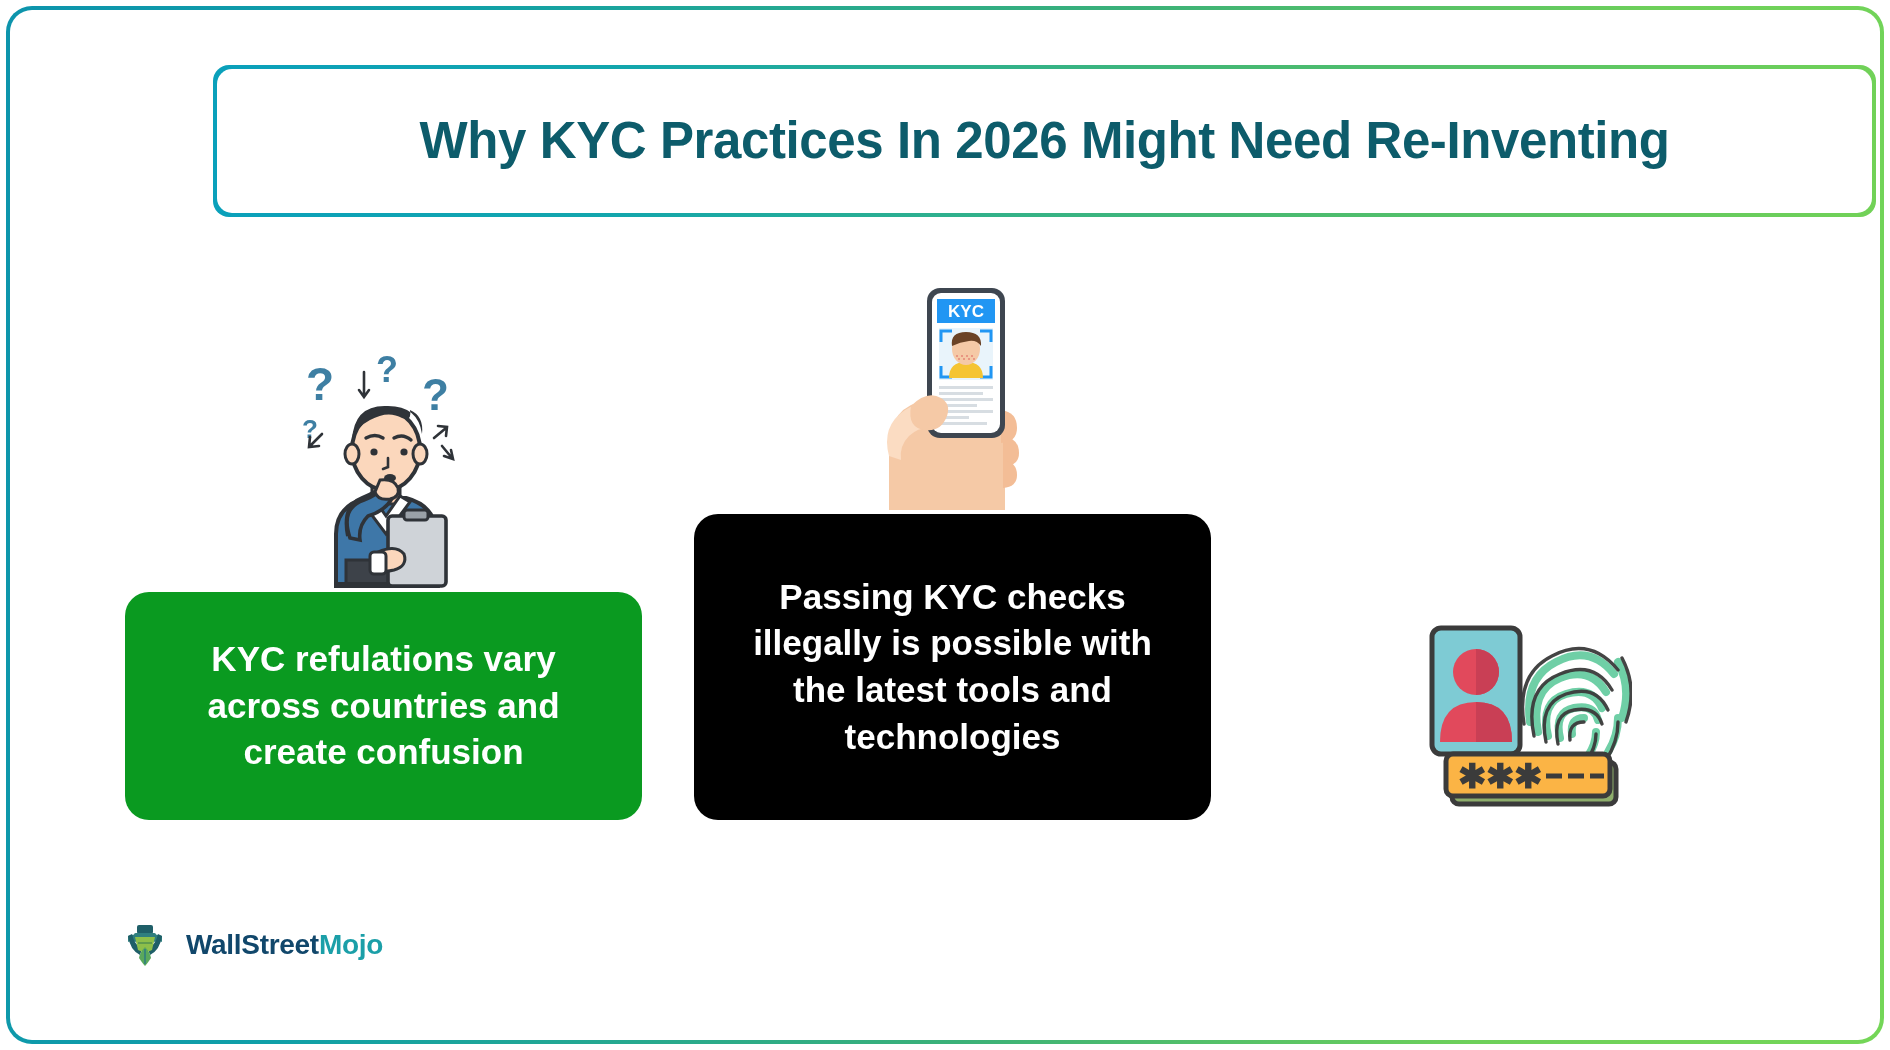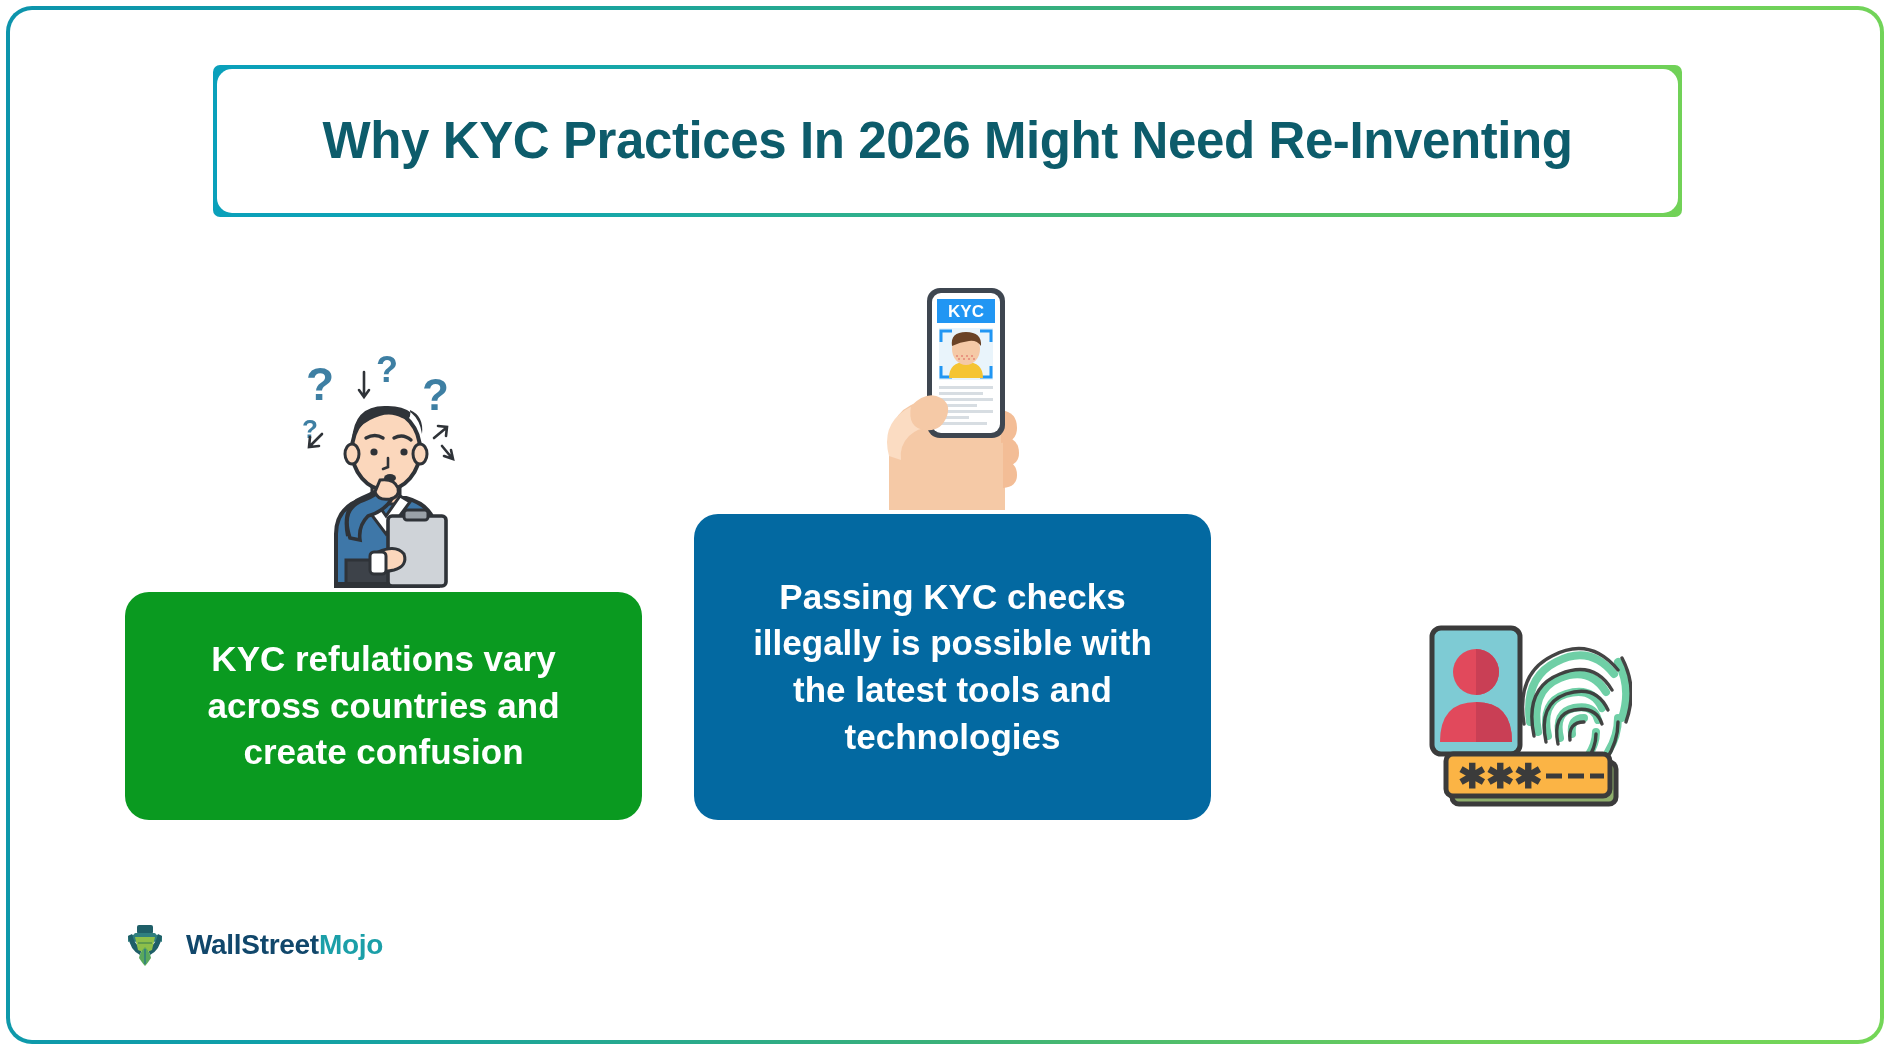--- a/index.html
+++ b/index.html
@@ -25,22 +25,22 @@
     width: 100%; height: 100%;
     background: #ffffff;
     border-radius: 22px;
     position: relative;
   }
 
   
   .title-box-wrap {
     position: absolute;
     left: 203px;  top: 55px;
-    width: 1469px; height: 152px;
-    border-radius: 7px;
+    width: 1663px; height: 152px;
+    border-radius: 16px;
     padding: 4px;
     background: linear-gradient(95deg, #0aa0bb 0%, #13a6ac 25%, #47b972 62%, #72d257 100%);
   }
   .title-box {
     width: 100%; height: 100%;
     background: #ffffff;
     border-radius: 15px;
     display: flex;
     align-items: center;
     justify-content: center;
@@ -87,21 +87,21 @@
     text-align: center;
     font-size: 35px;
     font-weight: 800;
     line-height: 1.33;
     display: flex;
     align-items: center;
     justify-content: center;
     padding: 26px 30px;
   }
   .card.green { background: #0a9a20; height: 228px; }
-  .card.teal  { background: #0369a1; height: 310px; }
+  .card.teal  { background: #000000; height: 310px; }
 
   
   .logo {
     position: absolute;
     left: 112px; bottom: 72px;
     display: flex;
     align-items: center;
     gap: 18px;
   }
   .logo-text {

